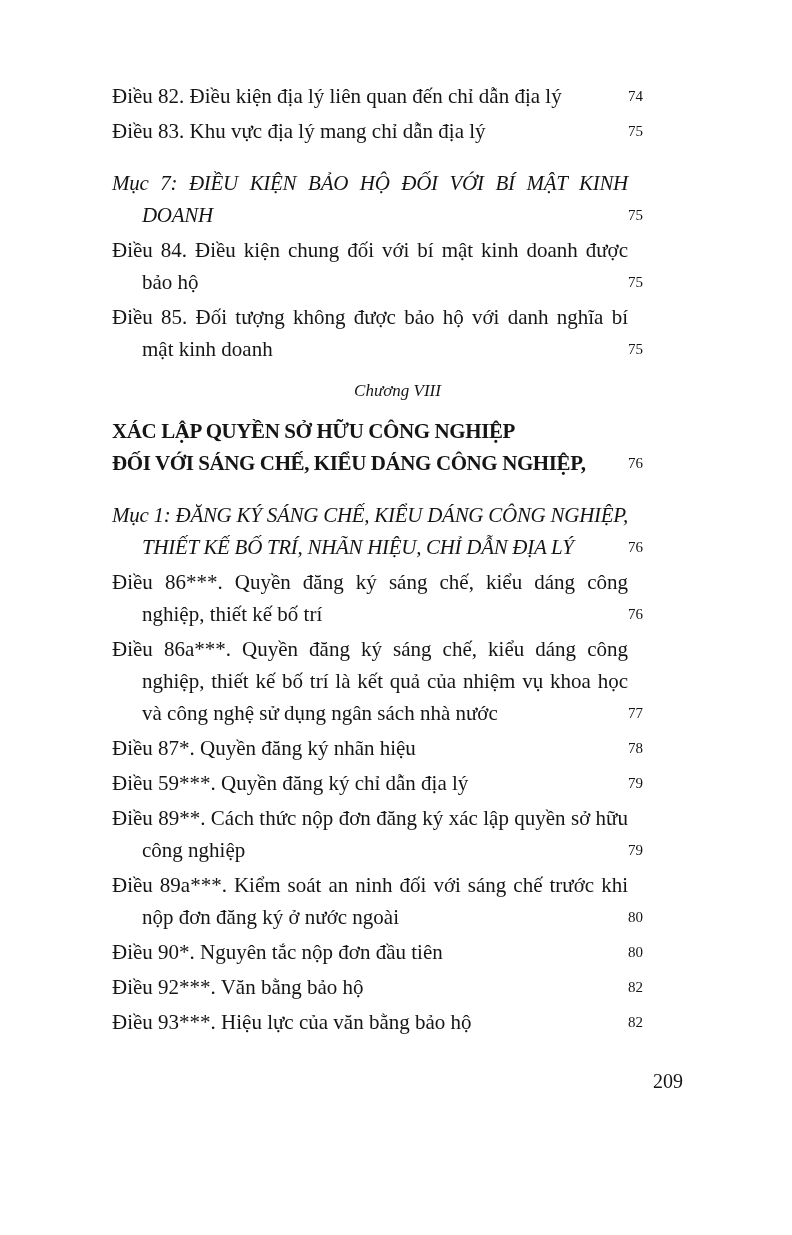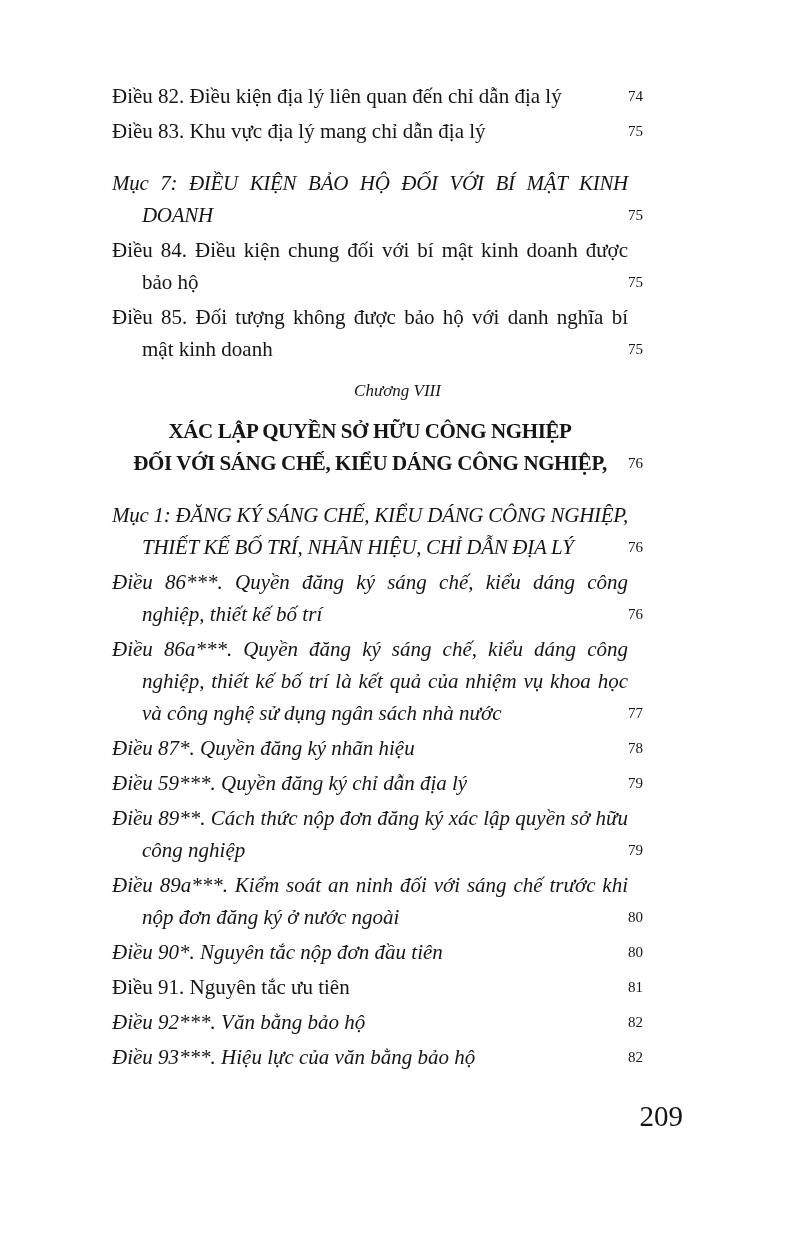--- a/index.html
+++ b/index.html
@@ -28,48 +28,47 @@
     text-indent: -30px;
   }
   .entry-page {
     width: 55px;
     text-align: left;
     font-size: 15px;
     line-height: 32px;
     align-self: flex-end;
     font-style: normal;
   }
-  .st-italic { font-style: italic; }
+  .st-italic { }
   .st-section {
     font-style: italic;
     letter-spacing: -0.3px;
   }
   .sep-above { margin-top: 20px; }
   .chapter-block { margin: 10px 0 4px 0; }
   .chapter-flex { display: flex; }
   .chapter-text { flex: 1; }
   .chapter-label {
     font-style: italic;
     font-size: 17px;
     line-height: 32px;
     text-align: center;
     margin-bottom: 8px;
   }
   .chapter-title {
     font-weight: bold;
     font-size: 21px;
     letter-spacing: -0.4px;
     line-height: 32px;
-    text-align: center;
   }
   .chapter-title .title-line { white-space: nowrap; }
   .footer {
     margin-top: 28px;
     text-align: right;
-    font-size: 29px;
+    font-size: 20px;
     line-height: 30px;
   }
 </style>
 </head>
 <body>
 
 <div class="page">
 
   <div class="toc-entry">
     <div class="entry-text">Điều 82. Điều kiện địa lý liên quan đến chỉ dẫn địa lý</div>
@@ -140,24 +139,20 @@
   <div class="toc-entry">
     <div class="entry-text st-italic">Điều 89a***. Kiểm soát an ninh đối với sáng chế trước khi nộp đơn đăng ký ở nước ngoài</div>
     <div class="entry-page">80</div>
   </div>
 
   <div class="toc-entry">
     <div class="entry-text st-italic">Điều 90*. Nguyên tắc nộp đơn đầu tiên</div>
     <div class="entry-page">80</div>
   </div>
 
-  <div class="toc-entry">
-    <div class="entry-text">Điều 91. Nguyên tắc ưu tiên</div>
-    <div class="entry-page">81</div>
-  </div>
 
   <div class="toc-entry">
     <div class="entry-text st-italic">Điều 92***. Văn bằng bảo hộ</div>
     <div class="entry-page">82</div>
   </div>
 
   <div class="toc-entry">
     <div class="entry-text st-italic">Điều 93***. Hiệu lực của văn bằng bảo hộ</div>
     <div class="entry-page">82</div>
   </div>

